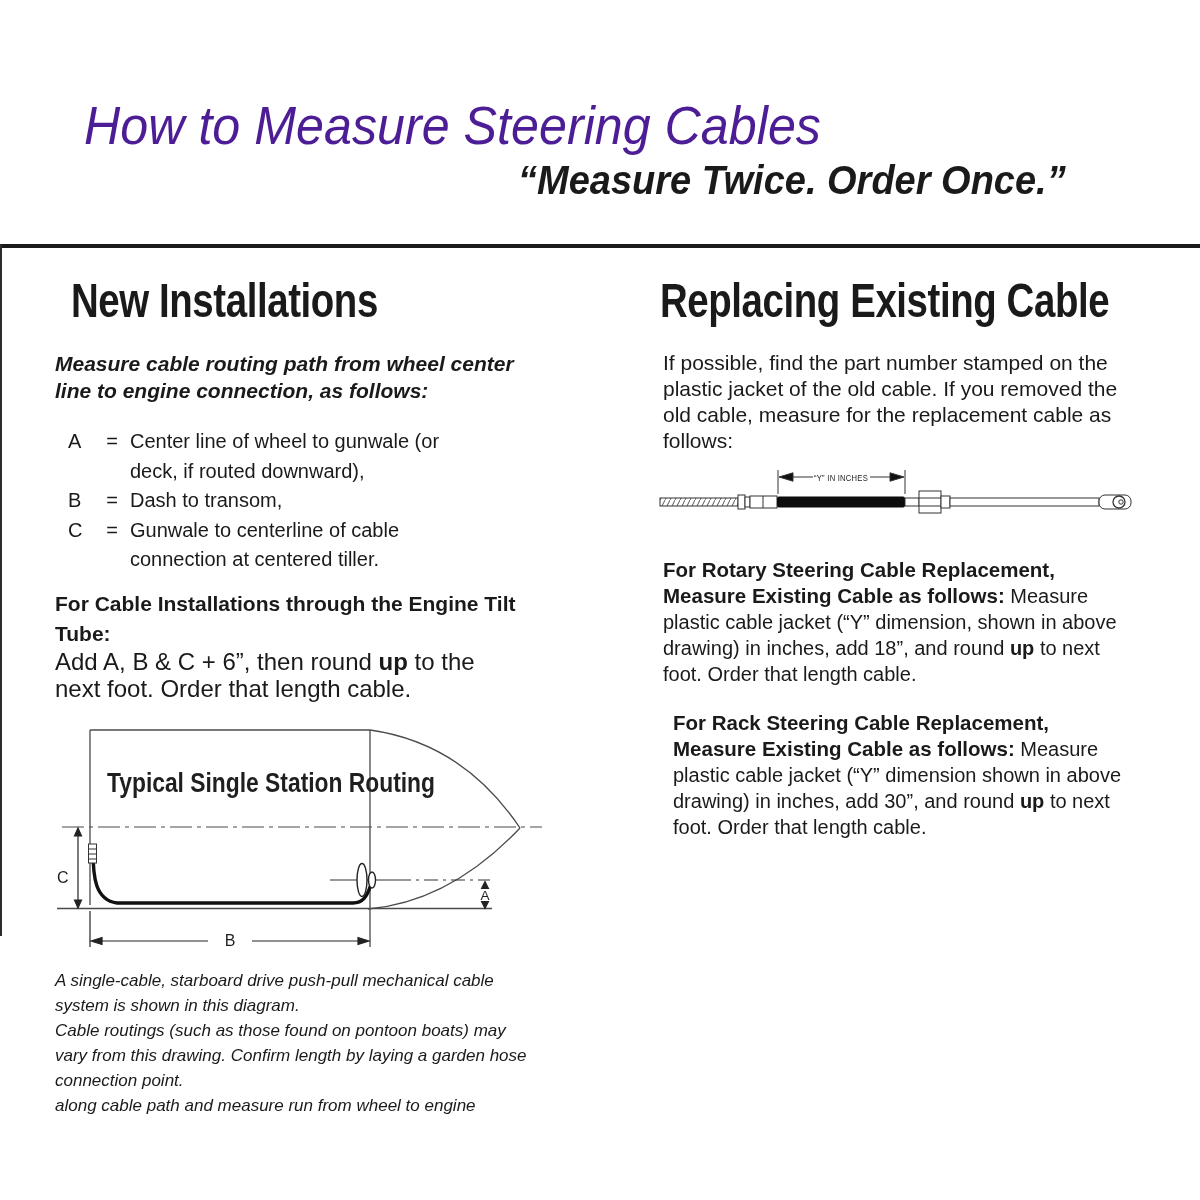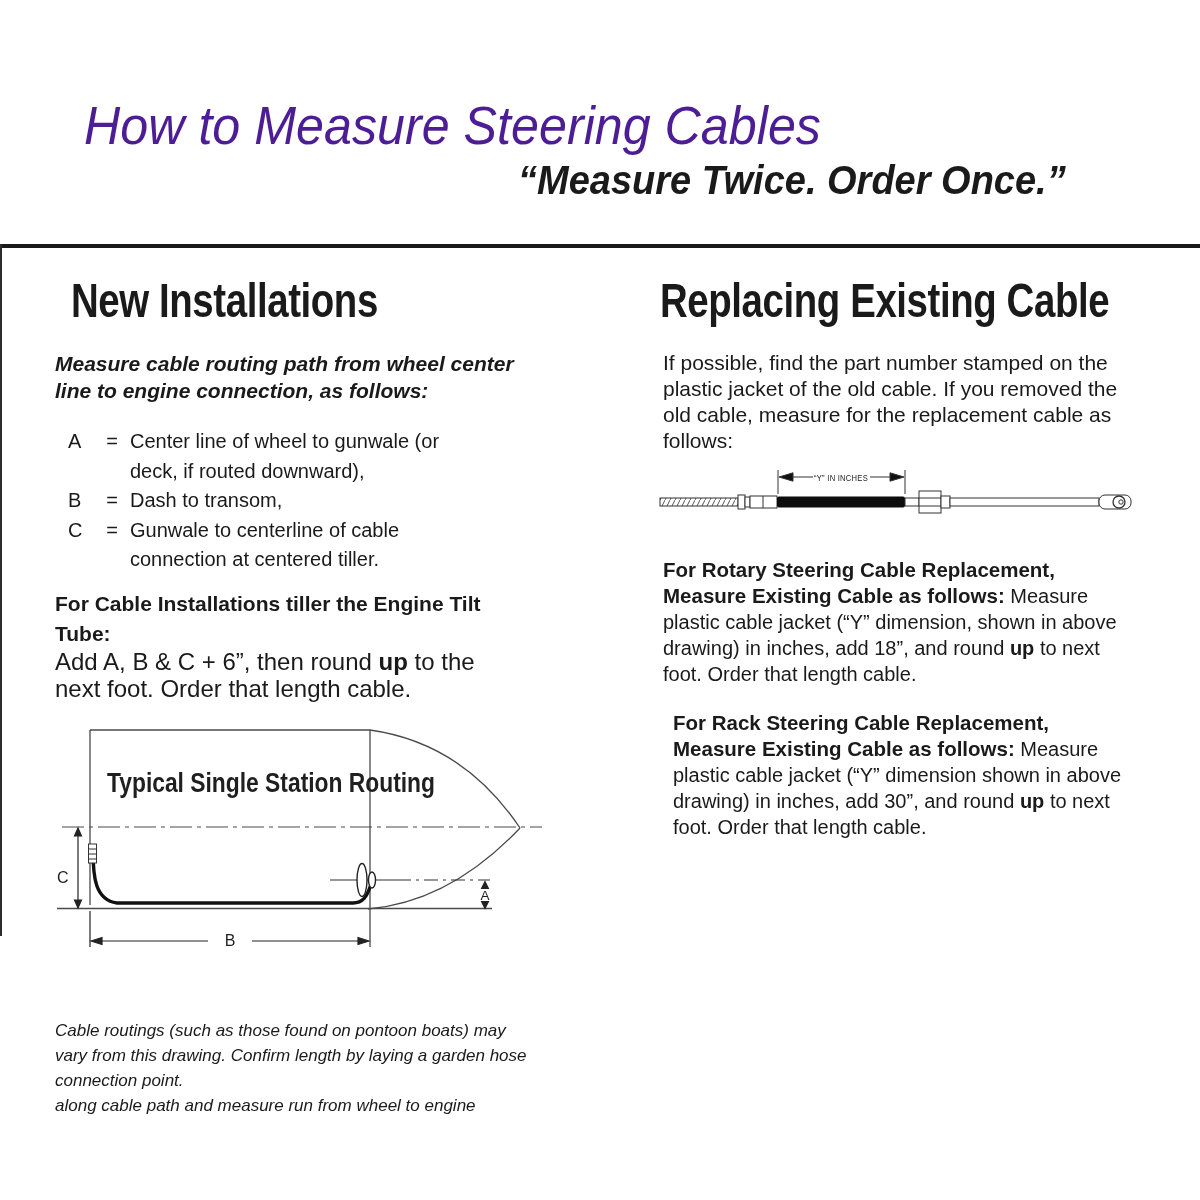--- a/index.html
+++ b/index.html
@@ -71,21 +71,21 @@
       <div class="eq">=</div>
       <div>Dash to transom,</div>
     </div>
     <div style="display:contents">
       <div>C</div>
       <div class="eq">=</div>
       <div>Gunwale to centerline of cable connection at centered tiller.</div>
     </div>
   </div>
 
-  <div class="abs" id="tilt-head">For Cable Installations tiller the Engine Tilt Tube:</div>
+  <div class="abs" id="tilt-head">For Cable Installations through the Engine Tilt Tube:</div>
   <div class="abs" id="tilt-body"><span>Add A, B &amp; C + 6”, then round </span><b>up</b><span> to the next foot. Order that length cable.</span></div>
 
   <svg class="abs" id="boat" viewBox="0 0 510 250">
 
     <g stroke="#4a4a4a" stroke-width="1.3" fill="none">
       <line x1="45" y1="15" x2="325" y2="15"></line>
       <line x1="45" y1="15" x2="45" y2="190"></line>
       <line x1="325" y1="15" x2="325" y2="232"></line>
       <path d="M325,15 Q418,28 475,113"></path>
       <path d="M475,113 Q405,187 323,194"></path>
@@ -131,20 +131,24 @@
       <polygon points="440,166.5 436.5,173.5 443.5,173.5"></polygon>
       <polygon points="440,193.5 436.5,186.5 443.5,186.5"></polygon>
     </g>
 
     <text x="62" y="77" font-size="27" font-weight="bold" fill="#9a9a9a" textLength="328" lengthAdjust="spacingAndGlyphs">Typical Single Station Routing</text>
     <text x="12" y="168" font-size="16">C</text>
     <text x="185" y="231" font-size="16" text-anchor="middle">B</text>
     <text x="440" y="185" font-size="13.5" text-anchor="middle">A</text>
   </svg>
 
+  <div class="abs cap" id="cap1">
+    <div>A single-cable, starboard drive push-pull mechanical cable</div>
+    <div>system is shown in this diagram.</div>
+  </div>
   <div class="abs cap" id="cap2">
     <div>Cable routings (such as those found on pontoon boats) may</div>
     <div>vary from this drawing. Confirm length by laying a garden hose</div>
     <div>connection point.</div>
     <div>along cable path and measure run from wheel to engine</div>
   </div>
 
   <div class="abs h1" id="rh">
     <span class="squeeze">Replacing Existing Cable</span>
   </div>

